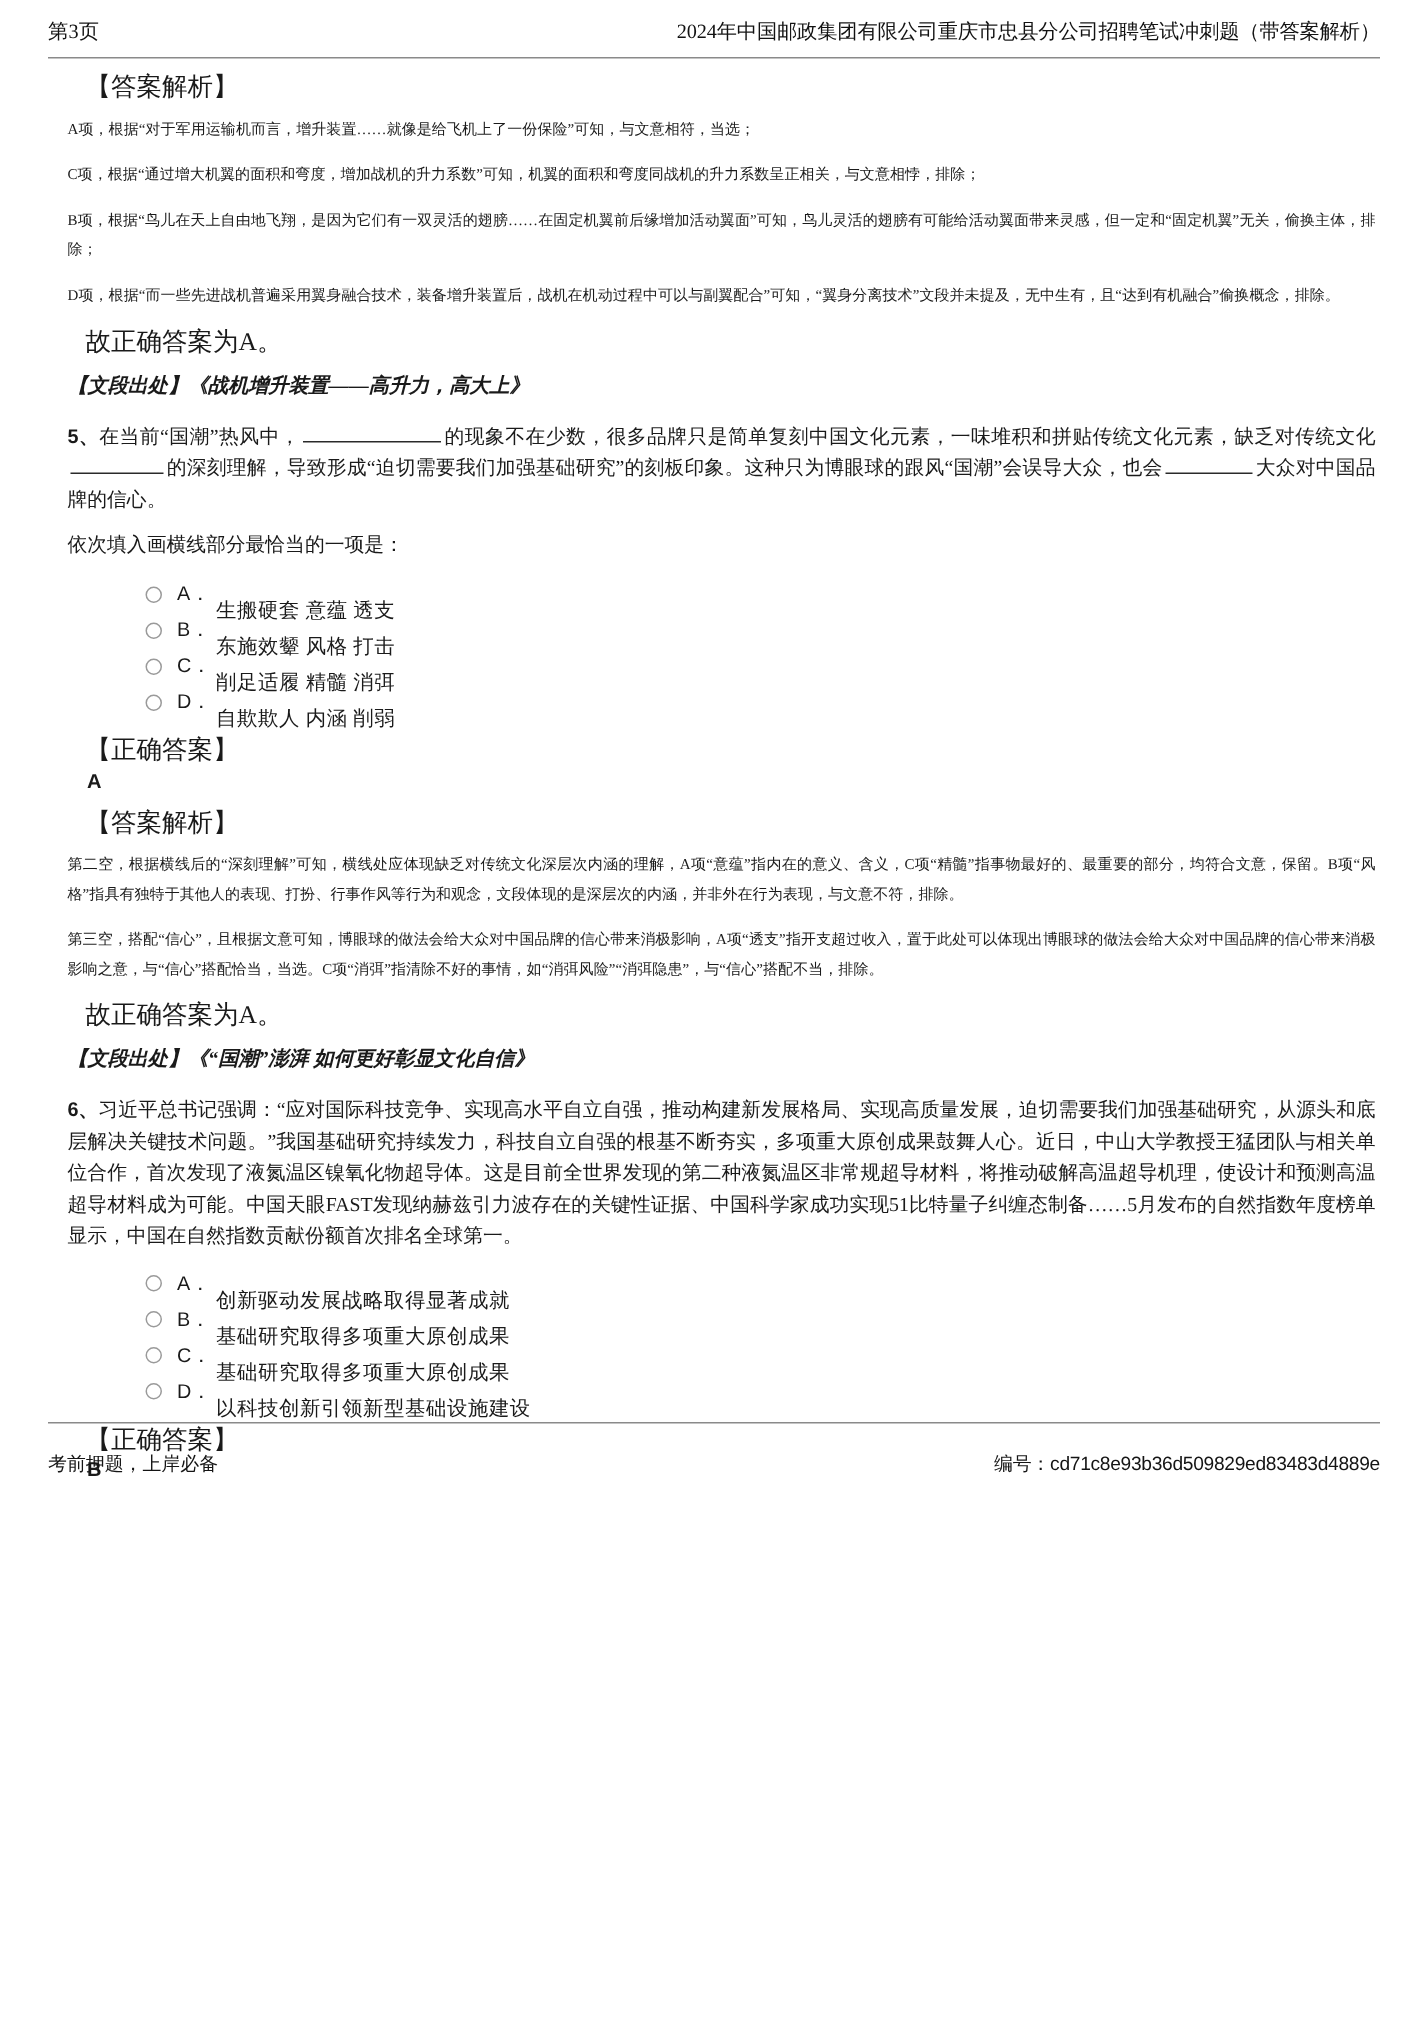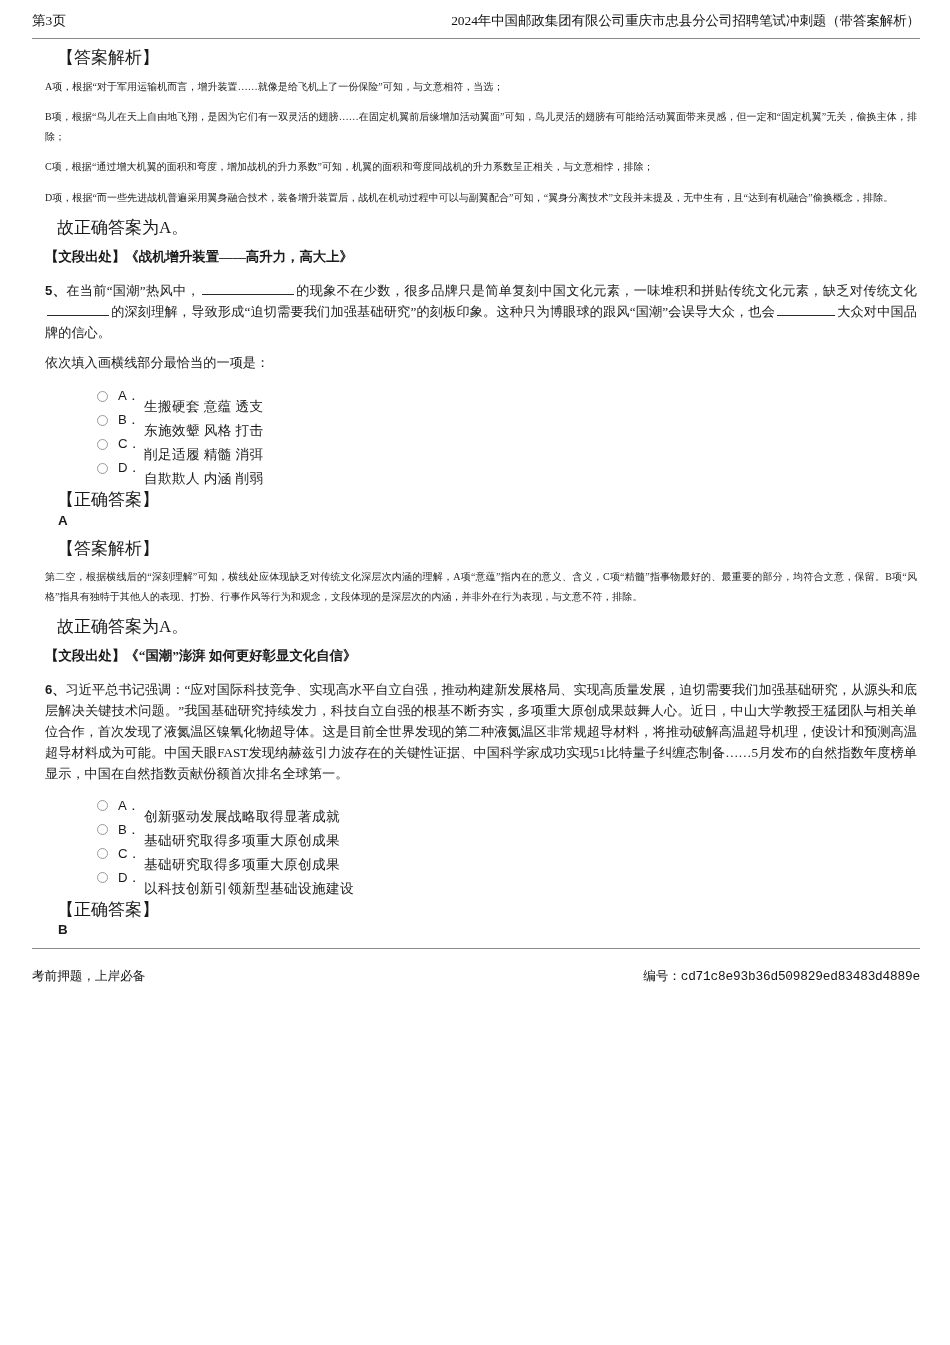--- a/index.html
+++ b/index.html
@@ -77,20 +77,21 @@
     margin: 0 0 9px 0;
     padding-left: 13px;
     font-family: "Liberation Sans", sans-serif;
     font-weight: 600;
   }
   .src-line {
     font-size: 13.4px;
     line-height: 20px;
     margin: 0 0 13px 0;
     font-weight: 600;
+    font-style: italic;
   }
   .lead-line {
     font-size: 13.2px;
     line-height: 19.5px;
     margin: 0 0 12px 0;
   }
   .stem {
     font-size: 13.2px;
     line-height: 21px;
     text-align: justify;
@@ -154,42 +155,42 @@
     align-items: flex-end;
     justify-content: space-between;
     font-size: 12.6px;
     line-height: 17px;
     color: #141414;
     padding-top: 8px;
   }
   .footer-left { white-space: nowrap; }
   .footer-right { white-space: nowrap; letter-spacing: -0.1px; }
   .footer-right .code {
-    font-family: Liberation Mono, monospace;
+    font-family: Liberation Sans, sans-serif;
     font-size: 12.8px;
     letter-spacing: -0.2px;
   }
 </style>
 </head>
 <body>
 
 <div class="page">
 
   <div class="header">
     <span class="header-left">第3页</span>
     <span class="header-right">2024年中国邮政集团有限公司重庆市忠县分公司招聘笔试冲刺题（带答案解析）</span>
   </div>
 
   <div class="content">
 
     <div class="label-line">【答案解析】</div>
 
     <p class="blk">A项，根据“对于军用运输机而言，增升装置……就像是给飞机上了一份保险”可知，与文意相符，当选；</p>
+    <p class="blk">C项，根据“通过增大机翼的面积和弯度，增加战机的升力系数”可知，机翼的面积和弯度同战机的升力系数呈正相关，与文意相悖，排除；</p>
     <p class="blk">B项，根据“鸟儿在天上自由地飞翔，是因为它们有一双灵活的翅膀……在固定机翼前后缘增加活动翼面”可知，鸟儿灵活的翅膀有可能给活动翼面带来灵感，但一定和“固定机翼”无关，偷换主体，排除；</p>
-    <p class="blk">C项，根据“通过增大机翼的面积和弯度，增加战机的升力系数”可知，机翼的面积和弯度同战机的升力系数呈正相关，与文意相悖，排除；</p>
     <p class="blk">D项，根据“而一些先进战机普遍采用翼身融合技术，装备增升装置后，战机在机动过程中可以与副翼配合”可知，“翼身分离技术”文段并未提及，无中生有，且“达到有机融合”偷换概念，排除。</p>
 
     <div class="label-line">故正确答案为A。</div>
 
     <div class="src-line">
       <span>【文段出处】</span><span>《战机增升装置——高升力，高大上》</span>
     </div>
 
     <p class="stem">
       <span class="qnum">5、</span><span>在当前“国潮”热风中，</span><span class="blank w1"></span><span>的现象不在少数，很多品牌只是简单复刻中国文化元素，一味堆积和拼贴传统文化元素，缺乏对传统文化</span><span class="blank w2"></span><span>的深刻理解，导致形成“迫切需要我们加强基础研究”的刻板印象。这种只为博眼球的跟风“国潮”会误导大众，也会</span><span class="blank w3"></span><span>大众对中国品牌的信心。</span>
@@ -219,20 +220,21 @@
         <span class="opt-text">自欺欺人 内涵 削弱</span>
       </div>
     </div>
 
     <div class="label-line nogap">【正确答案】</div>
     <div class="ans-letter">A</div>
 
     <div class="label-line">【答案解析】</div>
 
     <p class="blk">第二空，根据横线后的“深刻理解”可知，横线处应体现缺乏对传统文化深层次内涵的理解，A项“意蕴”指内在的意义、含义，C项“精髓”指事物最好的、最重要的部分，均符合文意，保留。B项“风格”指具有独特于其他人的表现、打扮、行事作风等行为和观念，文段体现的是深层次的内涵，并非外在行为表现，与文意不符，排除。</p>
+    <p class="blk">第三空，搭配“信心”，且根据文意可知，博眼球的做法会给大众对中国品牌的信心带来消极影响，A项“透支”指开支超过收入，置于此处可以体现出博眼球的做法会给大众对中国品牌的信心带来消极影响之意，与“信心”搭配恰当，当选。C项“消弭”指清除不好的事情，如“消弭风险”“消弭隐患”，与“信心”搭配不当，排除。</p>
 
     <div class="label-line">故正确答案为A。</div>
 
     <div class="src-line">
       <span>【文段出处】</span><span>《“国潮”澎湃 如何更好彰显文化自信》</span>
     </div>
 
     <p class="stem">
       <span class="qnum">6、</span><span>习近平总书记强调：“应对国际科技竞争、实现高水平自立自强，推动构建新发展格局、实现高质量发展，迫切需要我们加强基础研究，从源头和底层解决关键技术问题。”我国基础研究持续发力，科技自立自强的根基不断夯实，多项重大原创成果鼓舞人心。近日，中山大学教授王猛团队与相关单位合作，首次发现了液氮温区镍氧化物超导体。这是目前全世界发现的第二种液氮温区非常规超导材料，将推动破解高温超导机理，使设计和预测高温超导材料成为可能。中国天眼FAST发现纳赫兹引力波存在的关键性证据、中国科学家成功实现51比特量子纠缠态制备……5月发布的自然指数年度榜单显示，中国在自然指数贡献份额首次排名全球第一。</span>
     </p>

